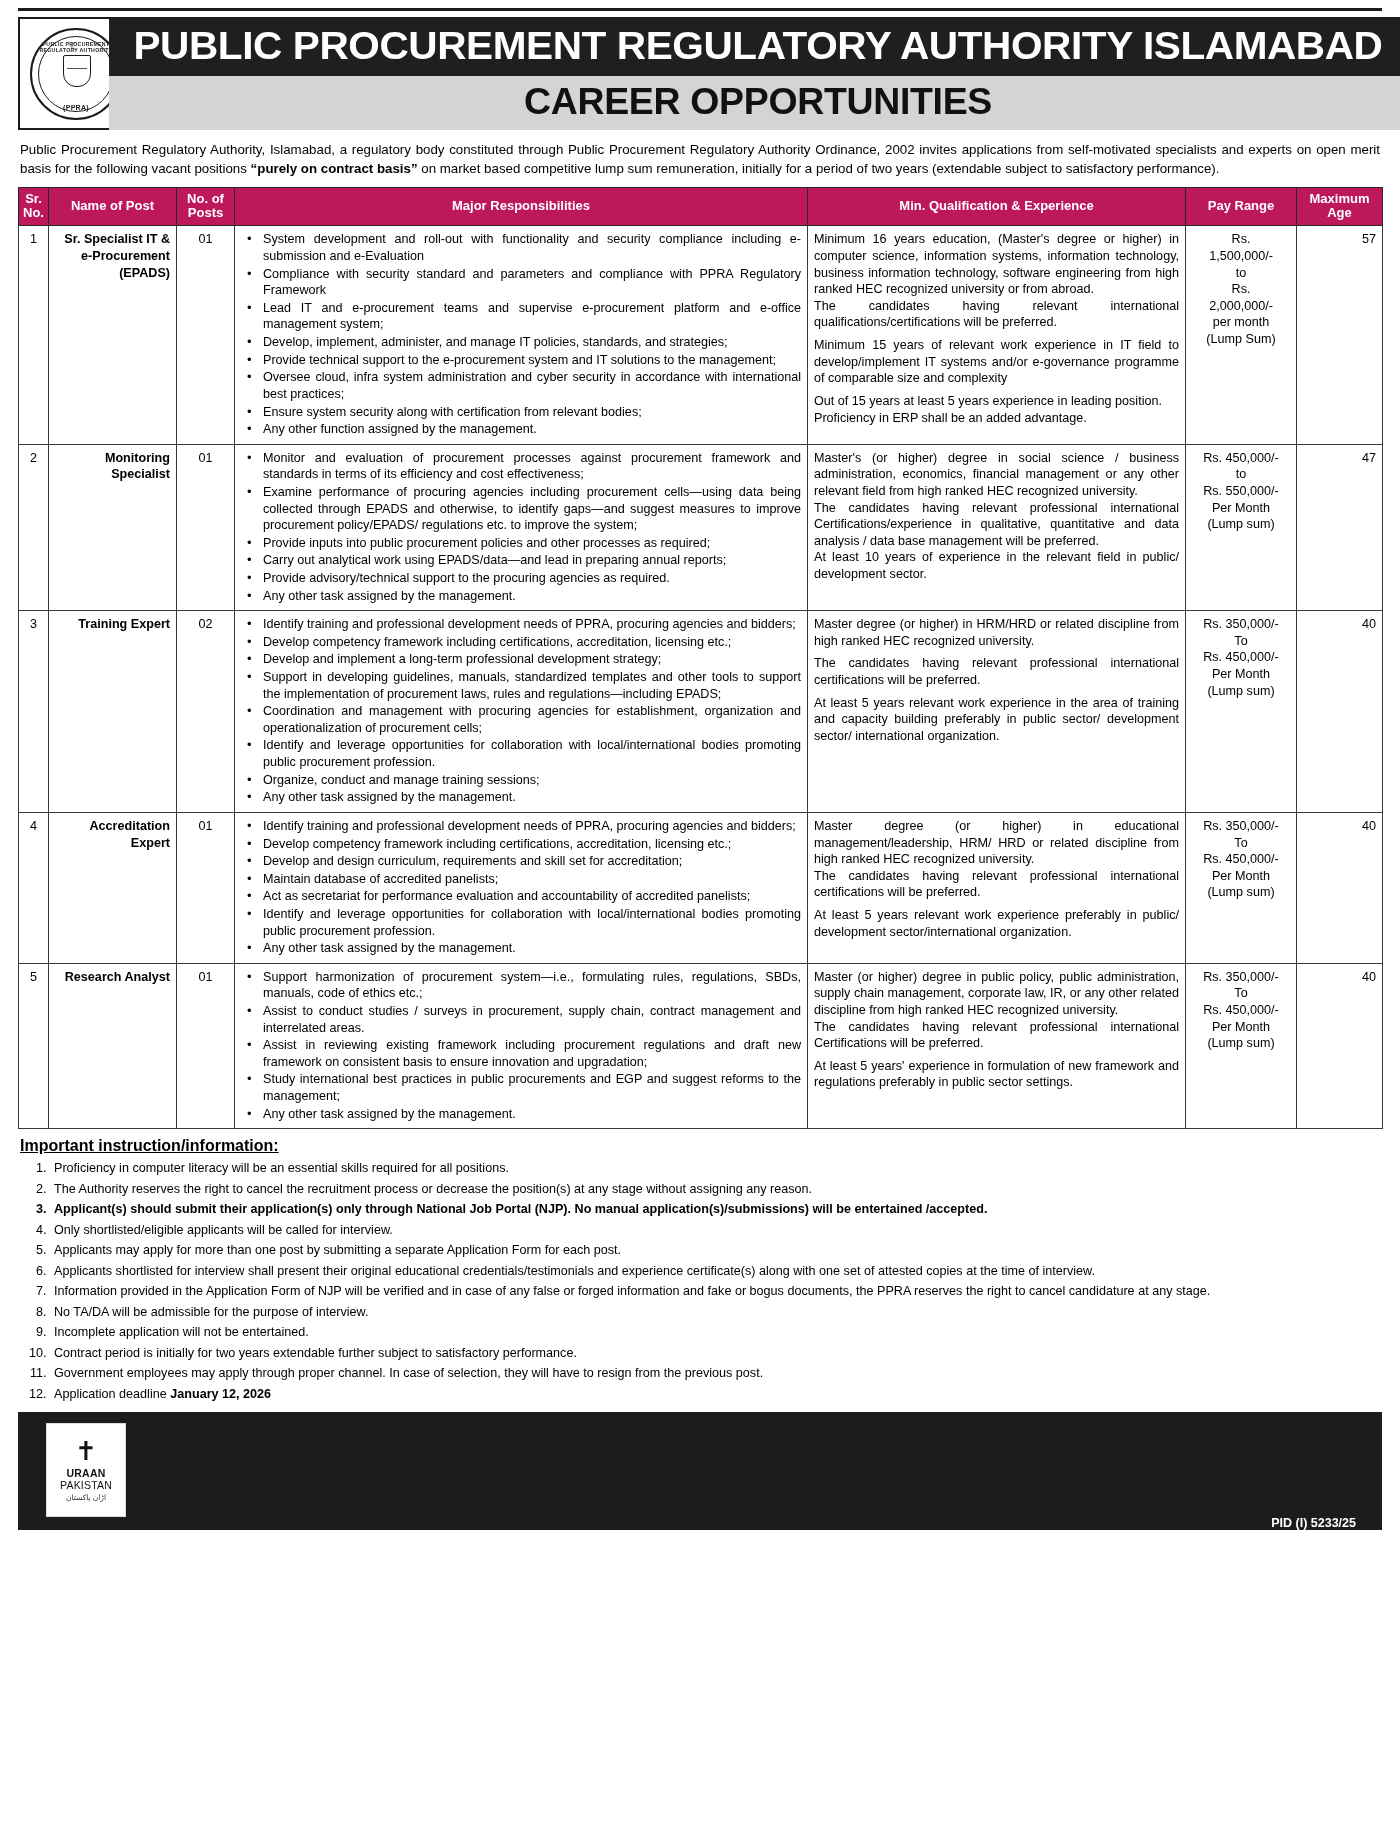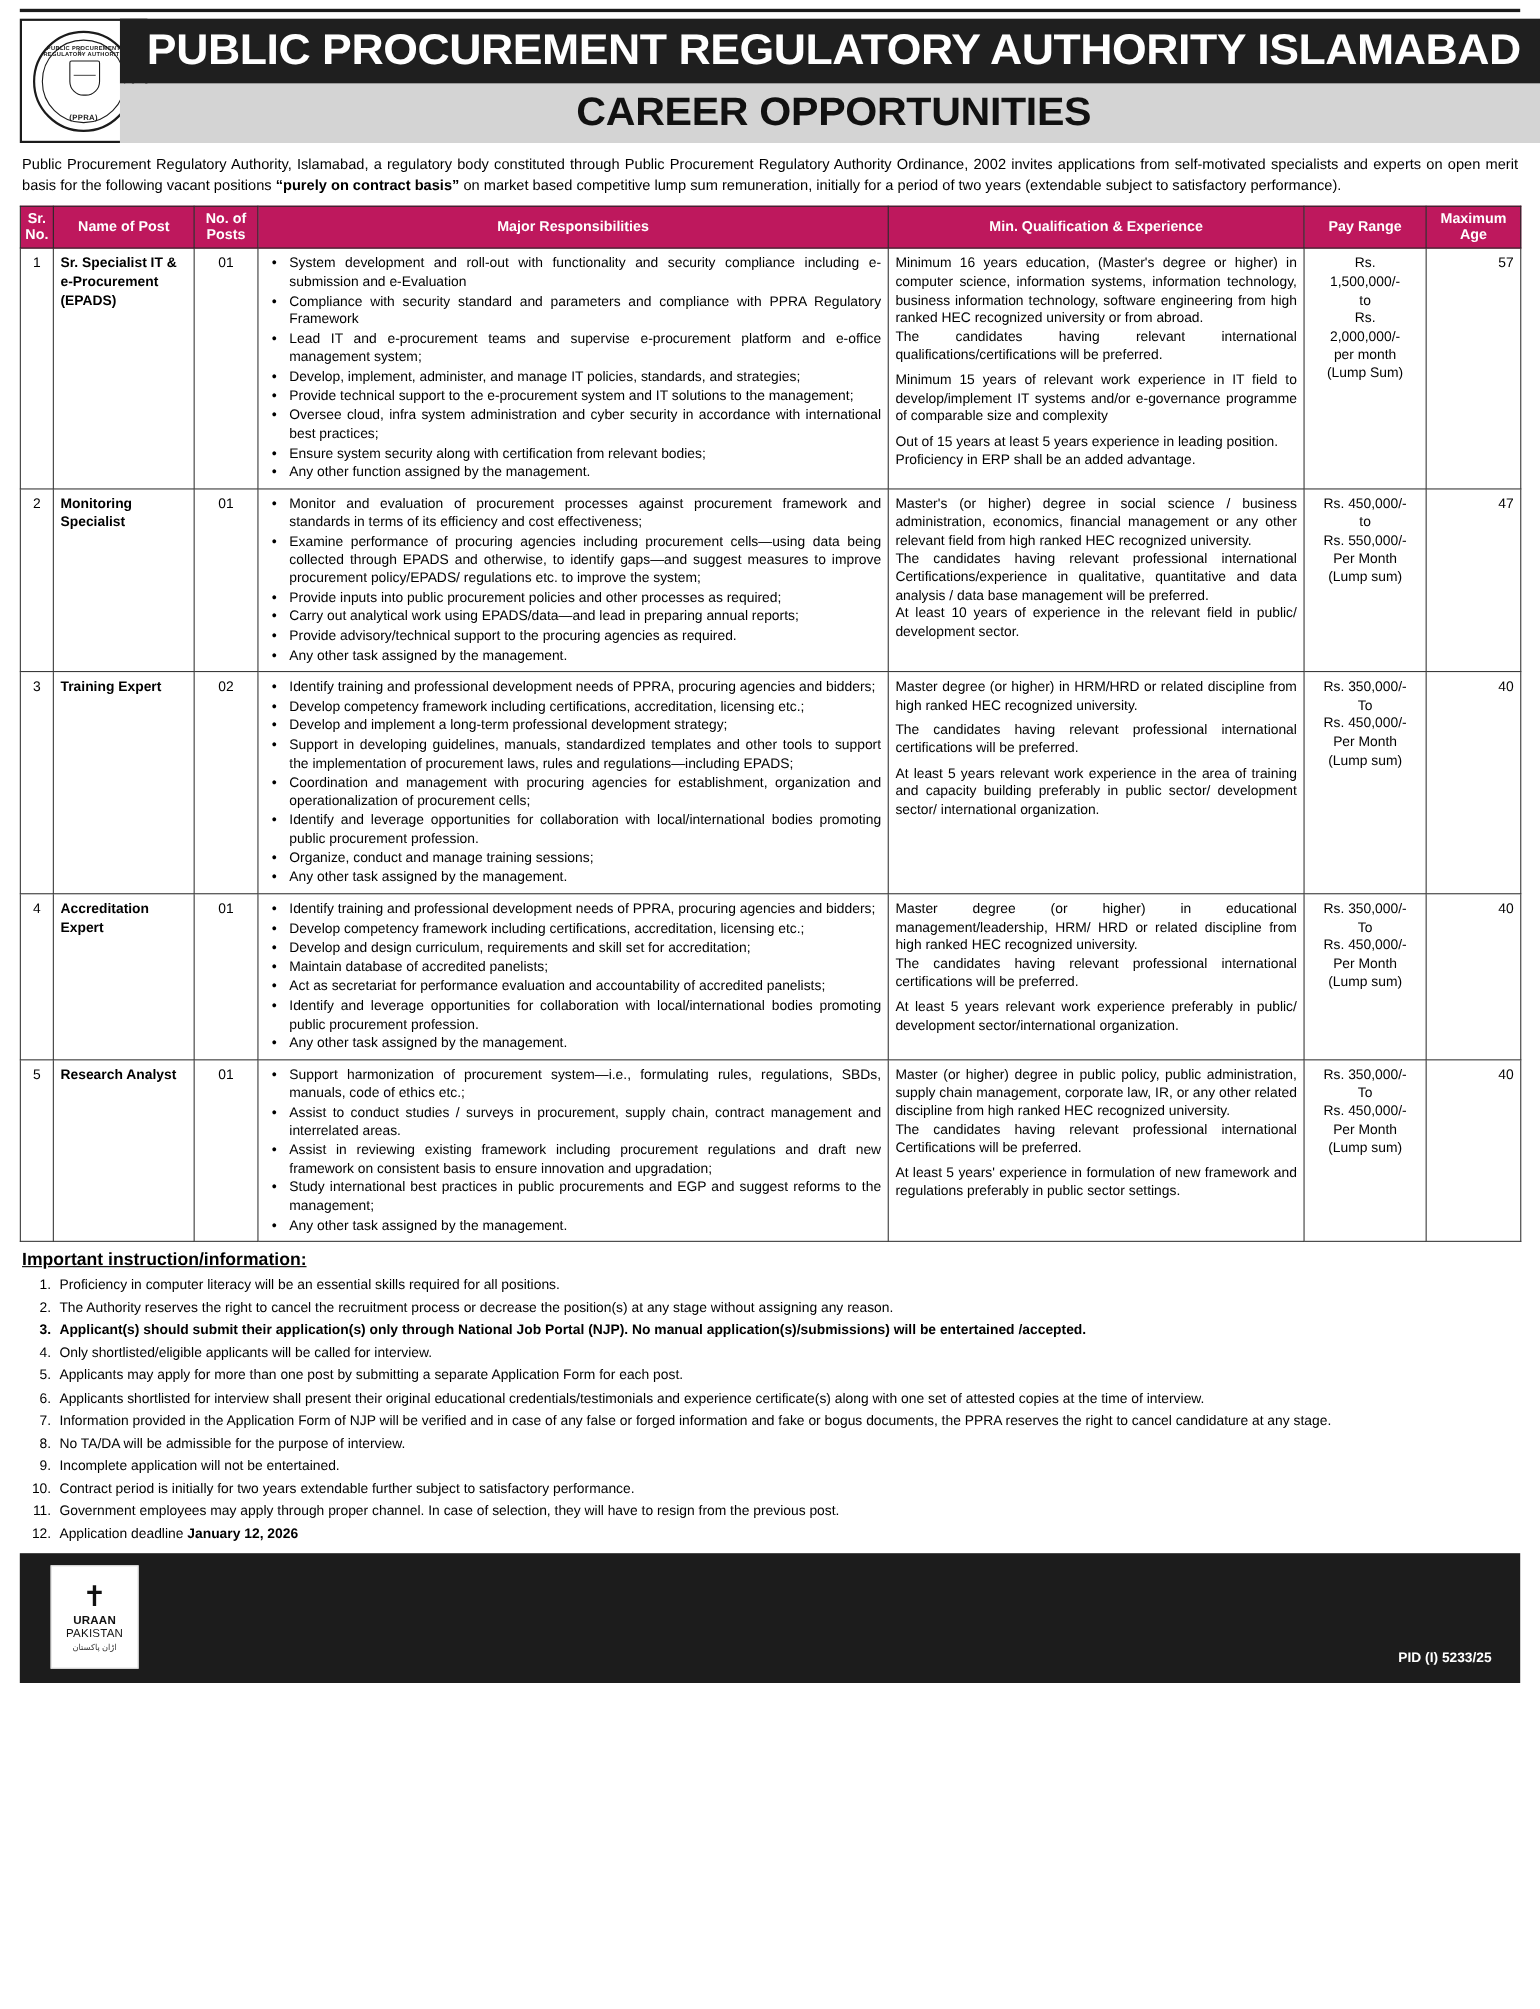--- a/index.html
+++ b/index.html
@@ -47,21 +47,21 @@
   table.jobs th {
     background:#be185d; color:#ffffff; font-size:13px; font-weight:bold;
     text-align:center; vertical-align:middle; padding:4px 3px;
     border:1px solid #262626; line-height:1.15;
   }
   table.jobs td {
     border:1px solid #3a3a3a; vertical-align:top; padding:5px 6px;
     font-size:12.6px; line-height:1.32; color:#000;
   }
   td.c-sr   { text-align:center; vertical-align:middle; font-size:13px; }
-  td.c-post { text-align:left; vertical-align:middle; font-weight:bold; font-size:13.2px; line-height:1.35; }
+  td.c-post { text-align:right; vertical-align:middle; font-weight:bold; font-size:13.2px; line-height:1.35; }
   td.c-num  { text-align:center; vertical-align:middle; font-size:13px; }
   td.c-pay  { text-align:center; vertical-align:middle; font-size:12.8px; line-height:1.4; }
   td.c-age  { text-align:right; vertical-align:middle; font-size:13px; }
   td.c-resp { vertical-align:top; }
   td.c-qual { vertical-align:top; text-align:justify; }
 
   ul.resp { margin:0; padding:0 0 0 20px; list-style:none; }
   ul.resp li { position:relative; margin:0 0 1px 0; text-align:justify; padding-left:2px; }
   ul.resp li:before {
     content:"\2022"; position:absolute; left:-14px; top:-1px; font-size:13px;
@@ -92,21 +92,21 @@
     color:#111; margin-left:14px;
   }
   .uraan-bird { font-size:26px; line-height:1; color:#111; }
   .uraan-t1 { font-size:10.5px; font-weight:bold; letter-spacing:0.2px; margin-top:3px;}
   .uraan-t2 { font-size:10.5px; font-weight:normal; letter-spacing:0.2px;}
   .uraan-t3 { font-size:7.5px; margin-top:2px; color:#333; }
   .footer-center { flex:1; text-align:center; line-height:1.45; }
   .f-line1 { font-size:20px; font-weight:bold; }
   .f-line2 { font-size:20px; font-weight:bold; }
   .f-line3 { font-size:20px; font-weight:bold; }
-  .pid { position:absolute; right:26px; bottom:16px; font-size:12.5px; font-weight:bold;margin-left:40px; }
+  .pid { position:absolute; right:26px; bottom:0; font-size:12.5px; font-weight:bold;margin-left:40px; }
 
   
   .em-outer, .em-inner { position:absolute; border-radius:50%; border:2px solid #1b1b1b; }
   .em-outer { left:0; top:0; right:0; bottom:0; }
   .em-inner { left:8px; top:8px; right:8px; bottom:8px; border-width:1px; }
   .em-shield {
     position:absolute; left:50%; top:30%; width:26px; height:30px; margin-left:-13px;
     border:1px solid #1b1b1b; background:#fff;
     border-radius:2px 2px 13px 13px;
   }

